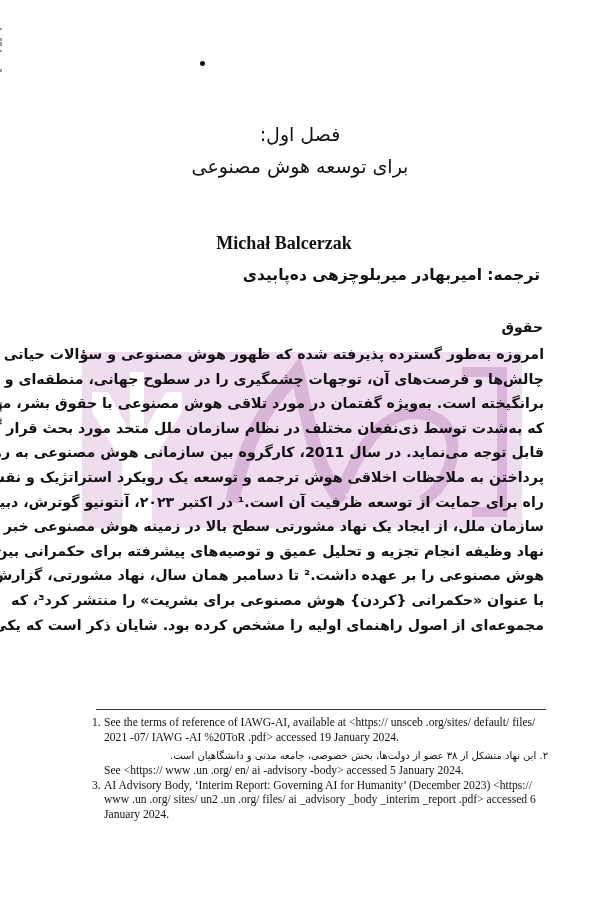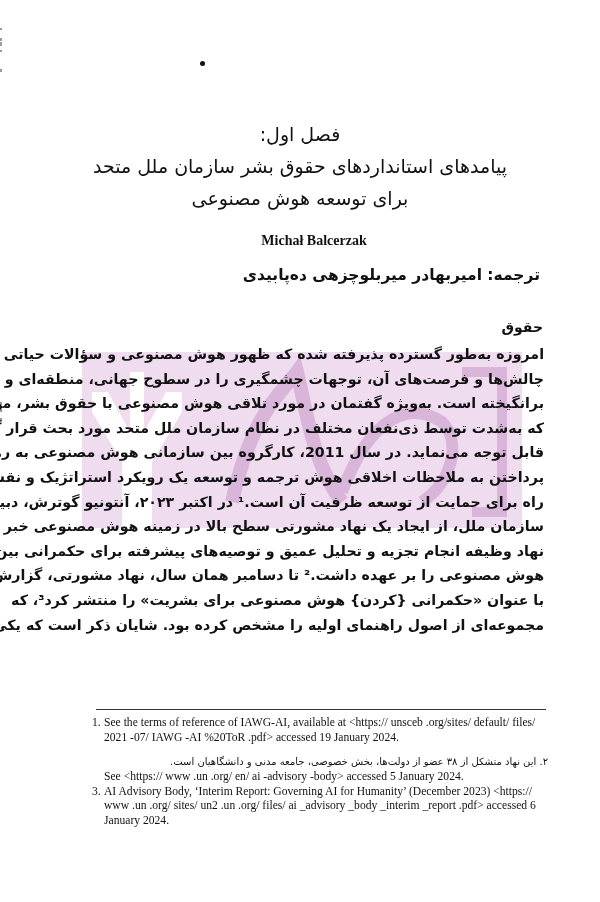--- a/index.html
+++ b/index.html
@@ -51,26 +51,26 @@
       text-align: center;
       direction: rtl;
       font-weight: normal;
       font-size: 19px;
       line-height: 32px;
       z-index: 1;
     }
     .title-block div { white-space: nowrap; }
     .author {
       position: absolute;
-      left: 74px; width: 480px;
+      left: 44px; width: 480px;
       top: 233px;
       text-align: center;
       font-family: "Liberation Serif", serif;
       font-weight: bold;
-      font-size: 14px;
+      font-size: 18px;
       z-index: 1;
     }
     .translator {
       position: absolute;
       left: 60px; width: 480px;
       top: 266px;
       text-align: right;
       direction: rtl;
       font-weight: bold;
       font-size: 15.5px;
@@ -120,21 +120,21 @@
     }
     .fn { margin: 0; }
     .fn.en .num { display: inline-block; width: 12px; }
     .fn.en .cont { padding-left: 12px; }
     .fn.fa {
       direction: rtl;
       text-align: right;
       font-family: "DejaVu Sans", sans-serif;
       font-size: 10px;
       line-height: 16px;
-      margin-top: 9px;
+      margin-top: 3px;
     }
     .fn.plain { padding-left: 12px; }
   </style>
 </head>
 <body>
 
 <div class="page">
 
   <div class="edge-marks">
     <div class="mark" style="top:28px;height:2px;"></div>
@@ -153,21 +153,20 @@
 
     <path d="M 40 176 L 40 110 L 10 60 L 10 40 L 26 40 L 48 80 L 48 20 L 62 20 L 62 80 L 84 40 L 100 40 L 100 60 L 70 110 L 70 176 Z" fill="#ffffff"></path>
 
     <path d="M 150 150 C 170 60, 200 40, 215 20 C 225 60, 230 110, 260 150" stroke="#d9b6d9" stroke-width="14" fill="none"></path>
     <path d="M 260 140 C 290 60, 330 50, 360 70 C 380 90, 370 130, 340 150" stroke="#d9b6d9" stroke-width="12" fill="none"></path>
     <path d="M 380 20 L 420 20 L 420 160 L 390 160" stroke="#d9b6d9" stroke-width="10" fill="none"></path>
   </svg>
 
   <div class="title-block">
     <div>فصل اول:</div>
-    <div>پیامدهای استانداردهای حقوق بشر سازمان ملل متحد</div>
     <div>برای توسعه هوش مصنوعی</div>
   </div>
 
   <div class="author">Michał Balcerzak</div>
 
   <div class="translator">ترجمه: امیربهادر میربلوچزهی ده‌پابیدی</div>
 
   <div class="section-heading">حقوق</div>
 
   <div class="body-text">

